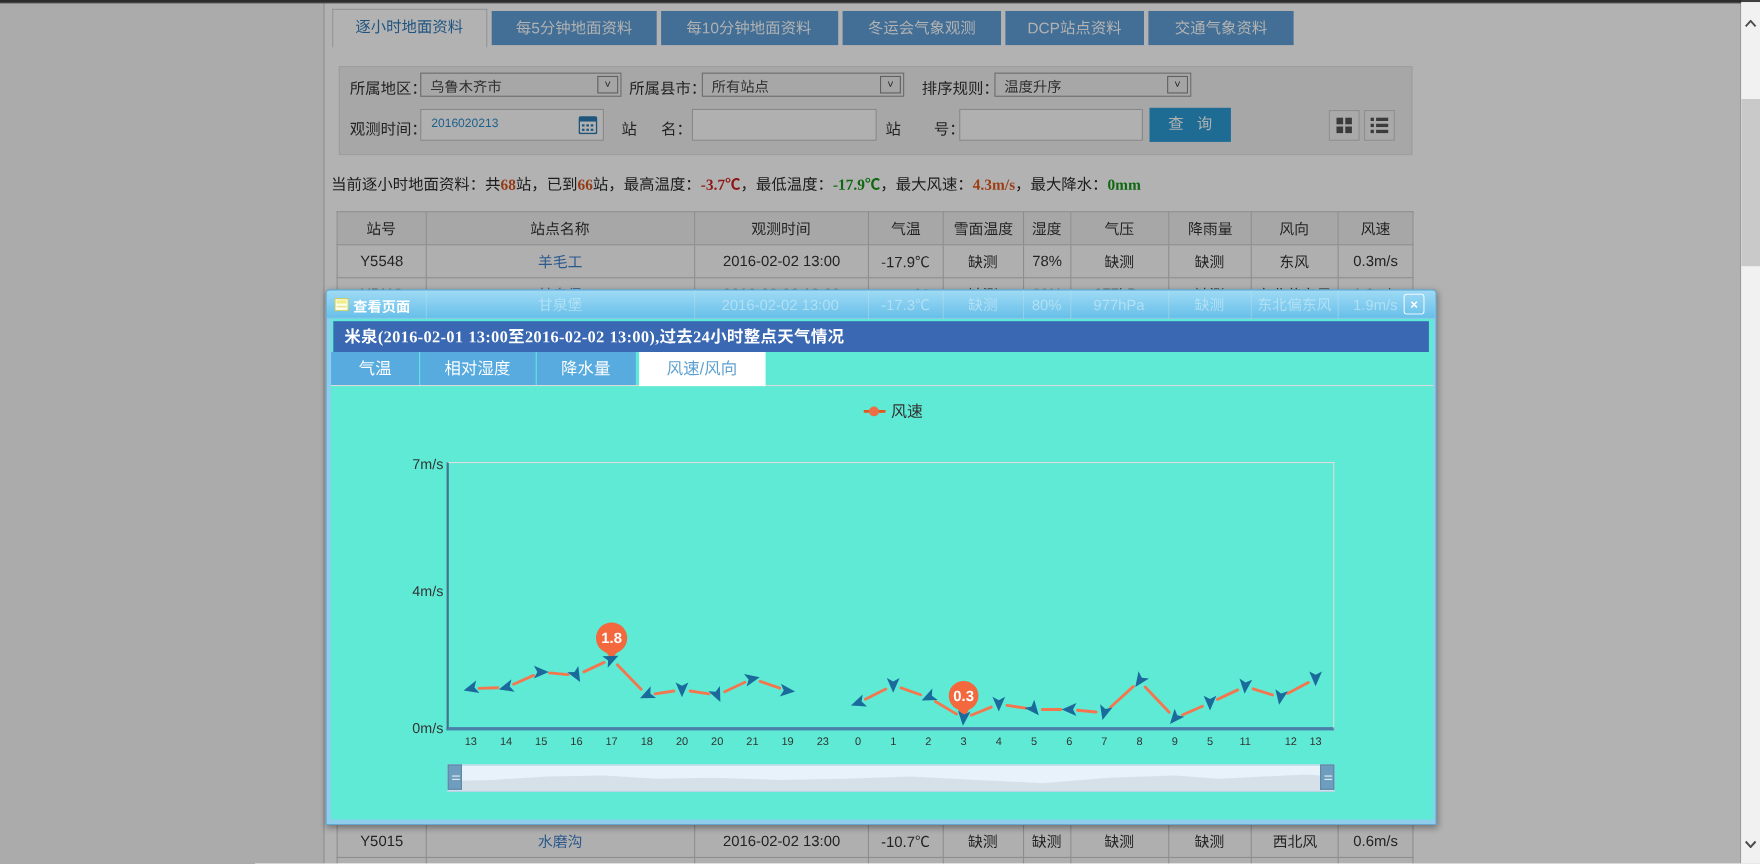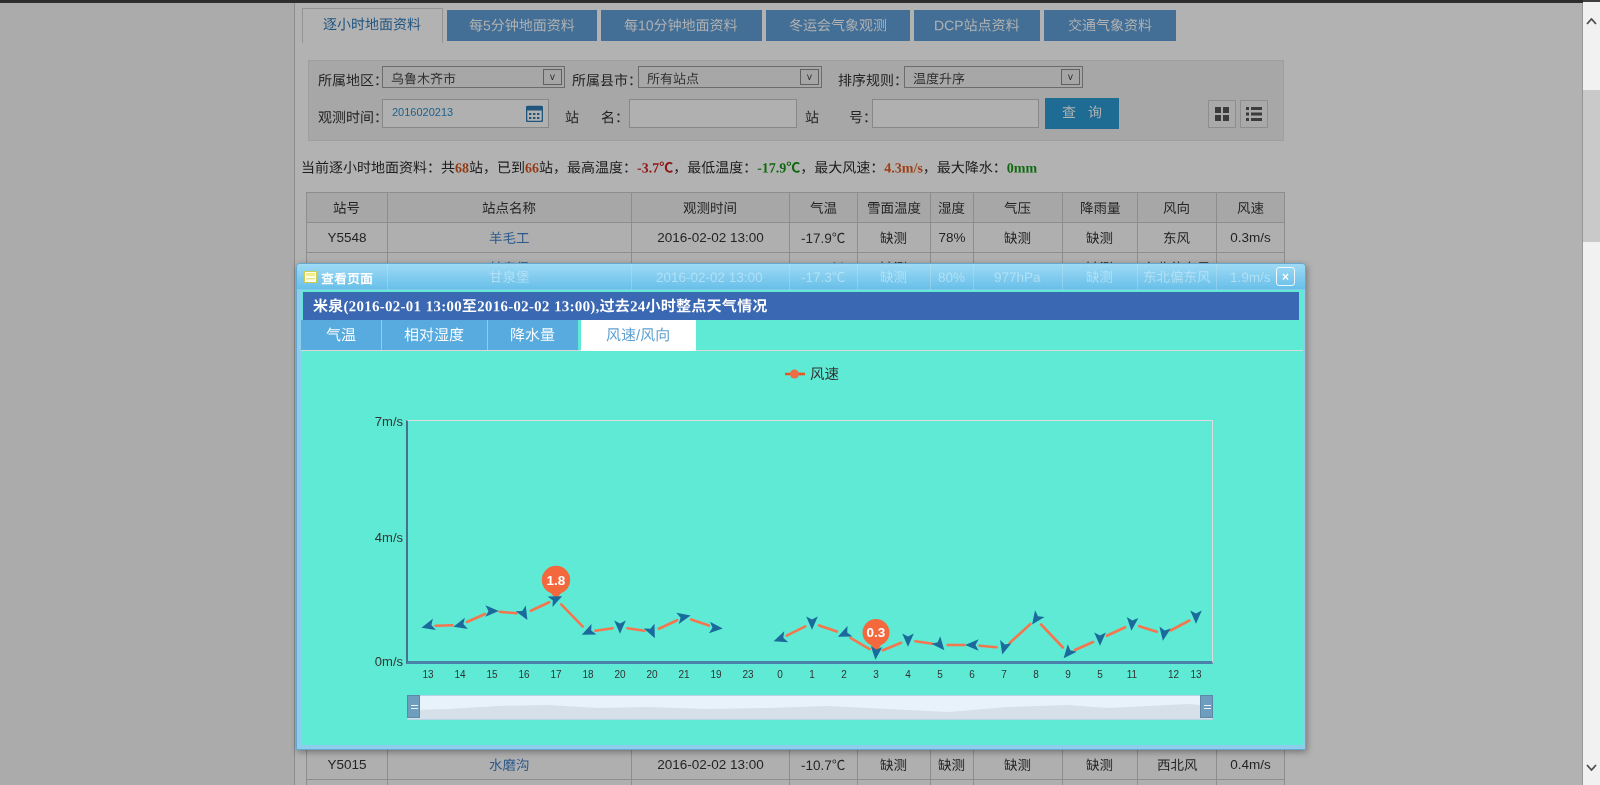--- a/index.html
+++ b/index.html
@@ -810,21 +810,21 @@
               <use href="#gnr6d4b" transform="translate(13.5,11.9) scale(0.013500)"></use>
             </svg>
           </td>
           <td>
             <svg style="display:block;margin:2px auto 0;" width="41.0" height="16" viewBox="0 0 41.0 16" fill="#333">
               <use href="#gnr897f" transform="translate(0.0,11.9) scale(0.013500)"></use>
               <use href="#gnr5317" transform="translate(13.5,11.9) scale(0.013500)"></use>
               <use href="#gnr98ce" transform="translate(27.0,11.9) scale(0.013500)"></use>
             </svg>
           </td>
-          <td>0.4m/s</td>
+          <td>0.6m/s</td>
         </tr>
     <tr class="dr">
           <td>Y5021</td>
           <td></td>
           <td>2016-02-02 13:00</td>
           <td></td>
           <td></td>
           <td></td>
           <td></td>
           <td></td>

